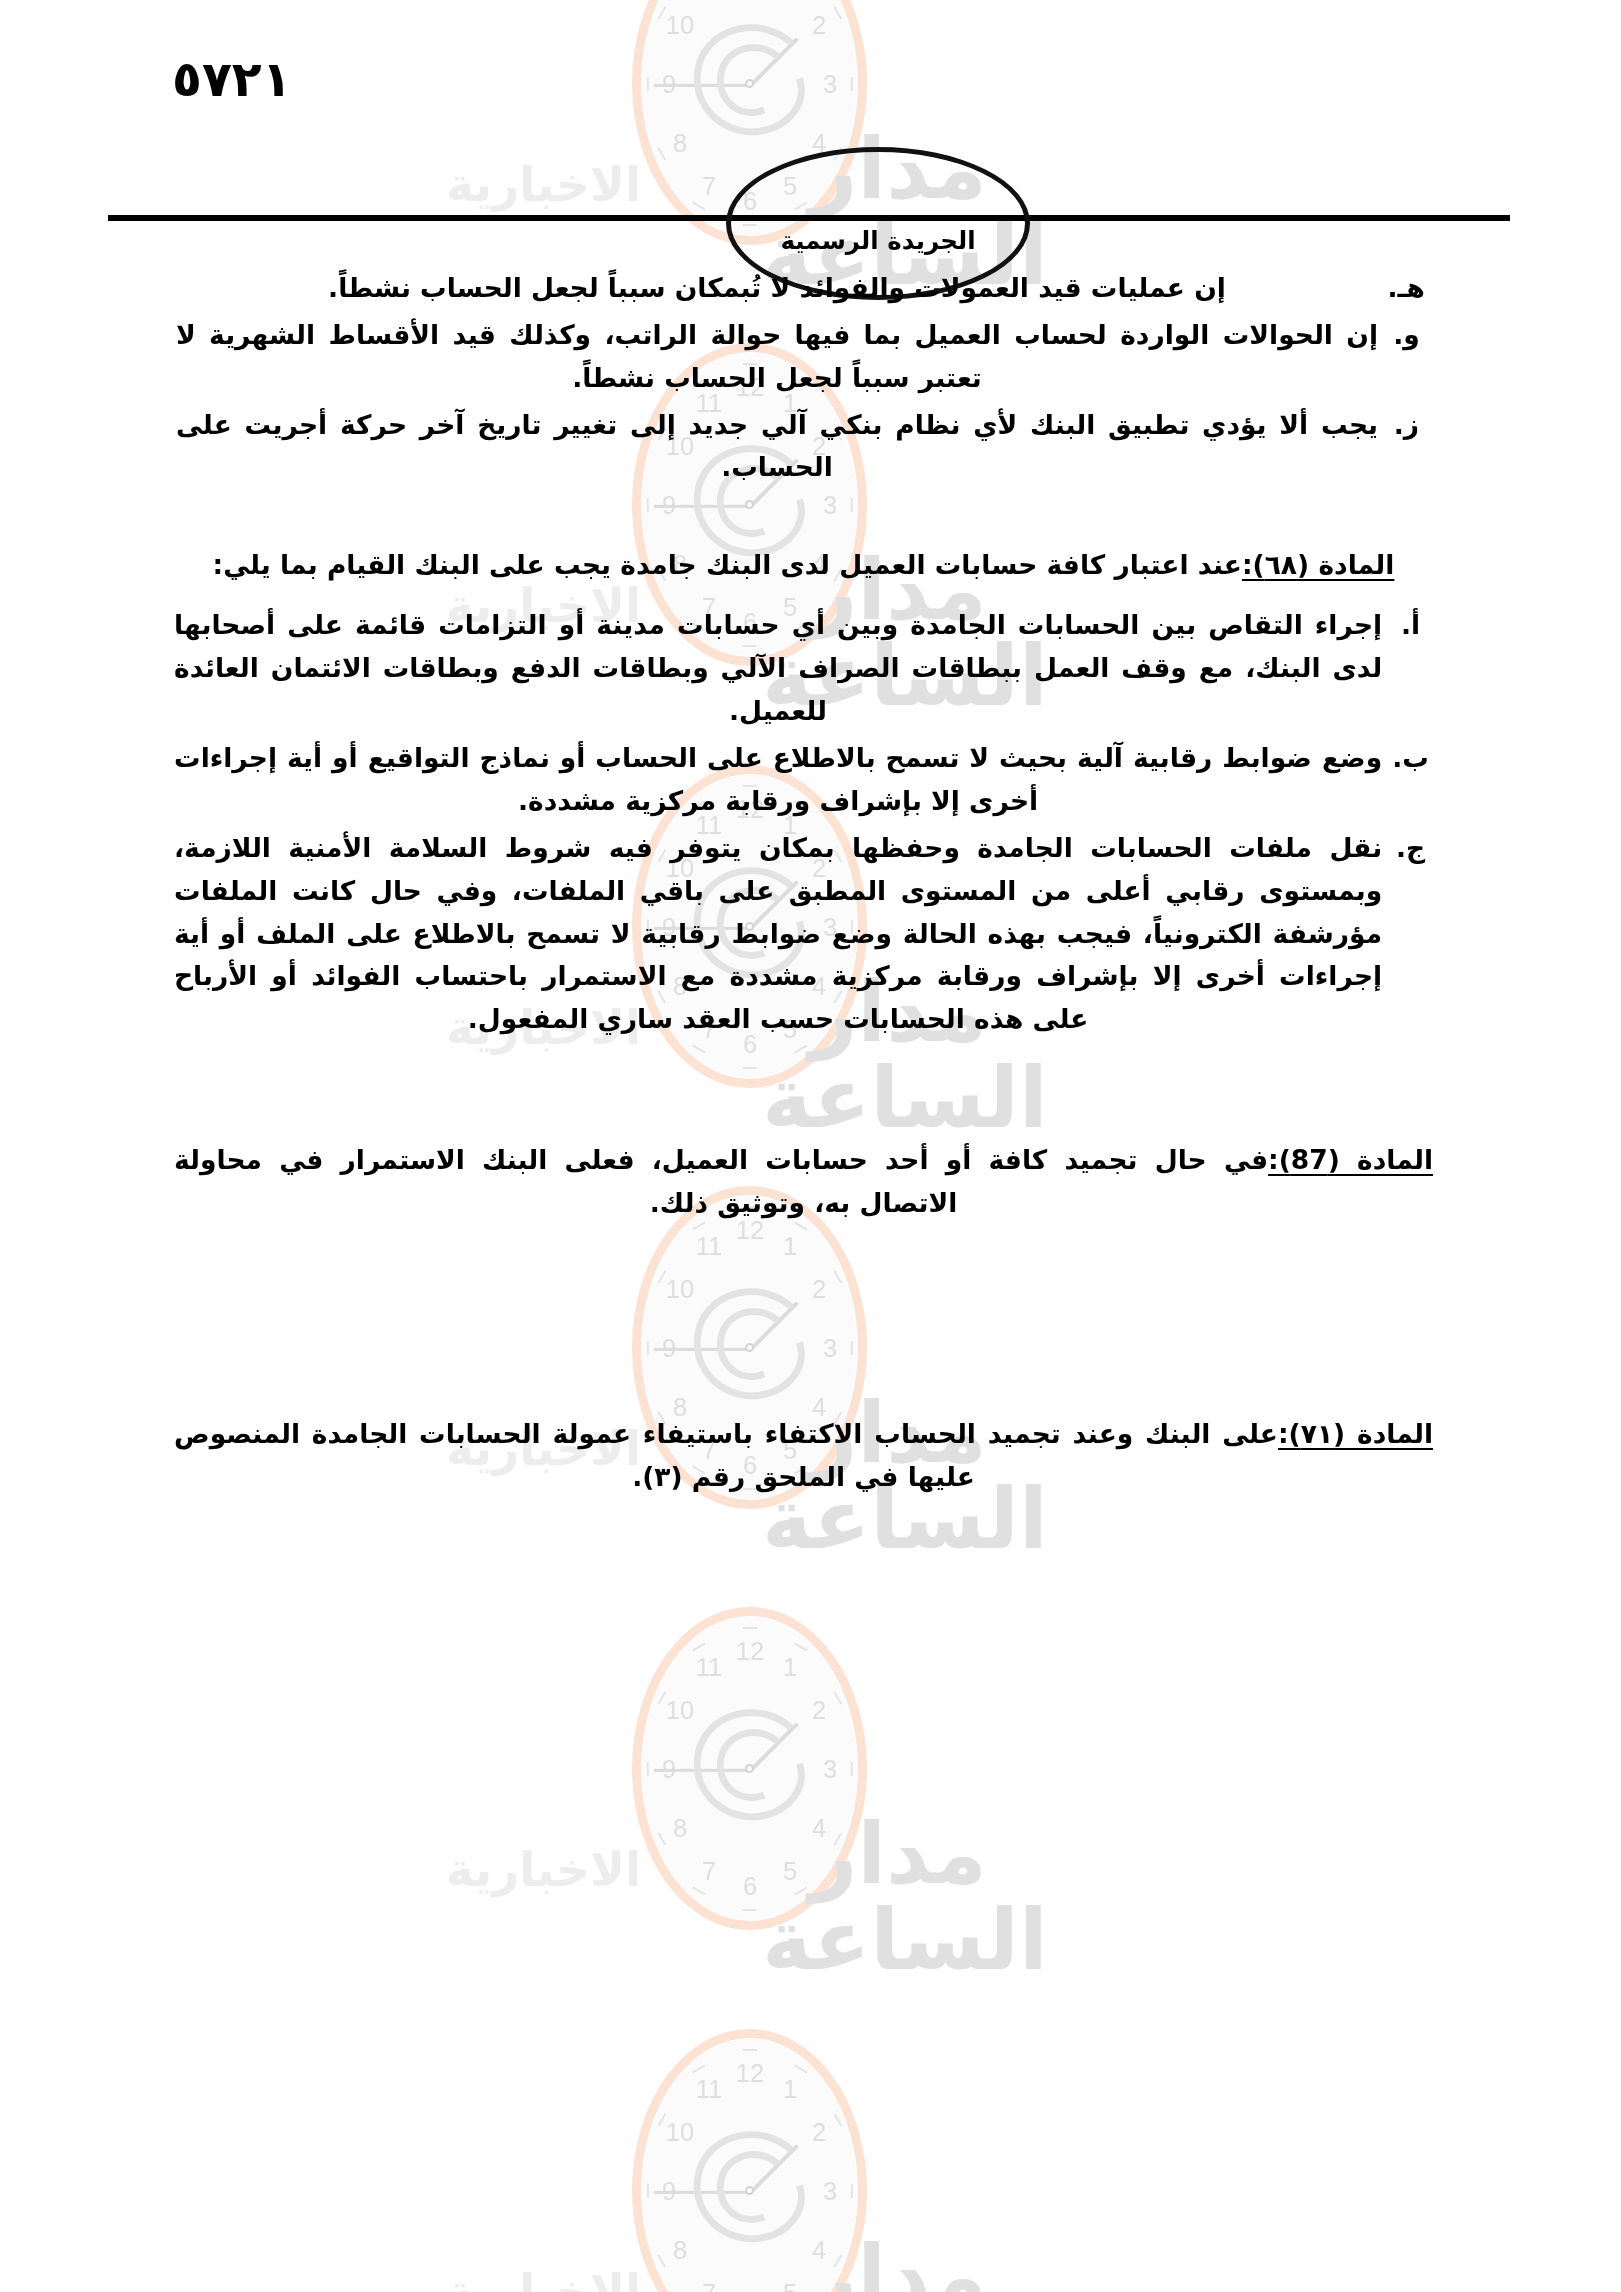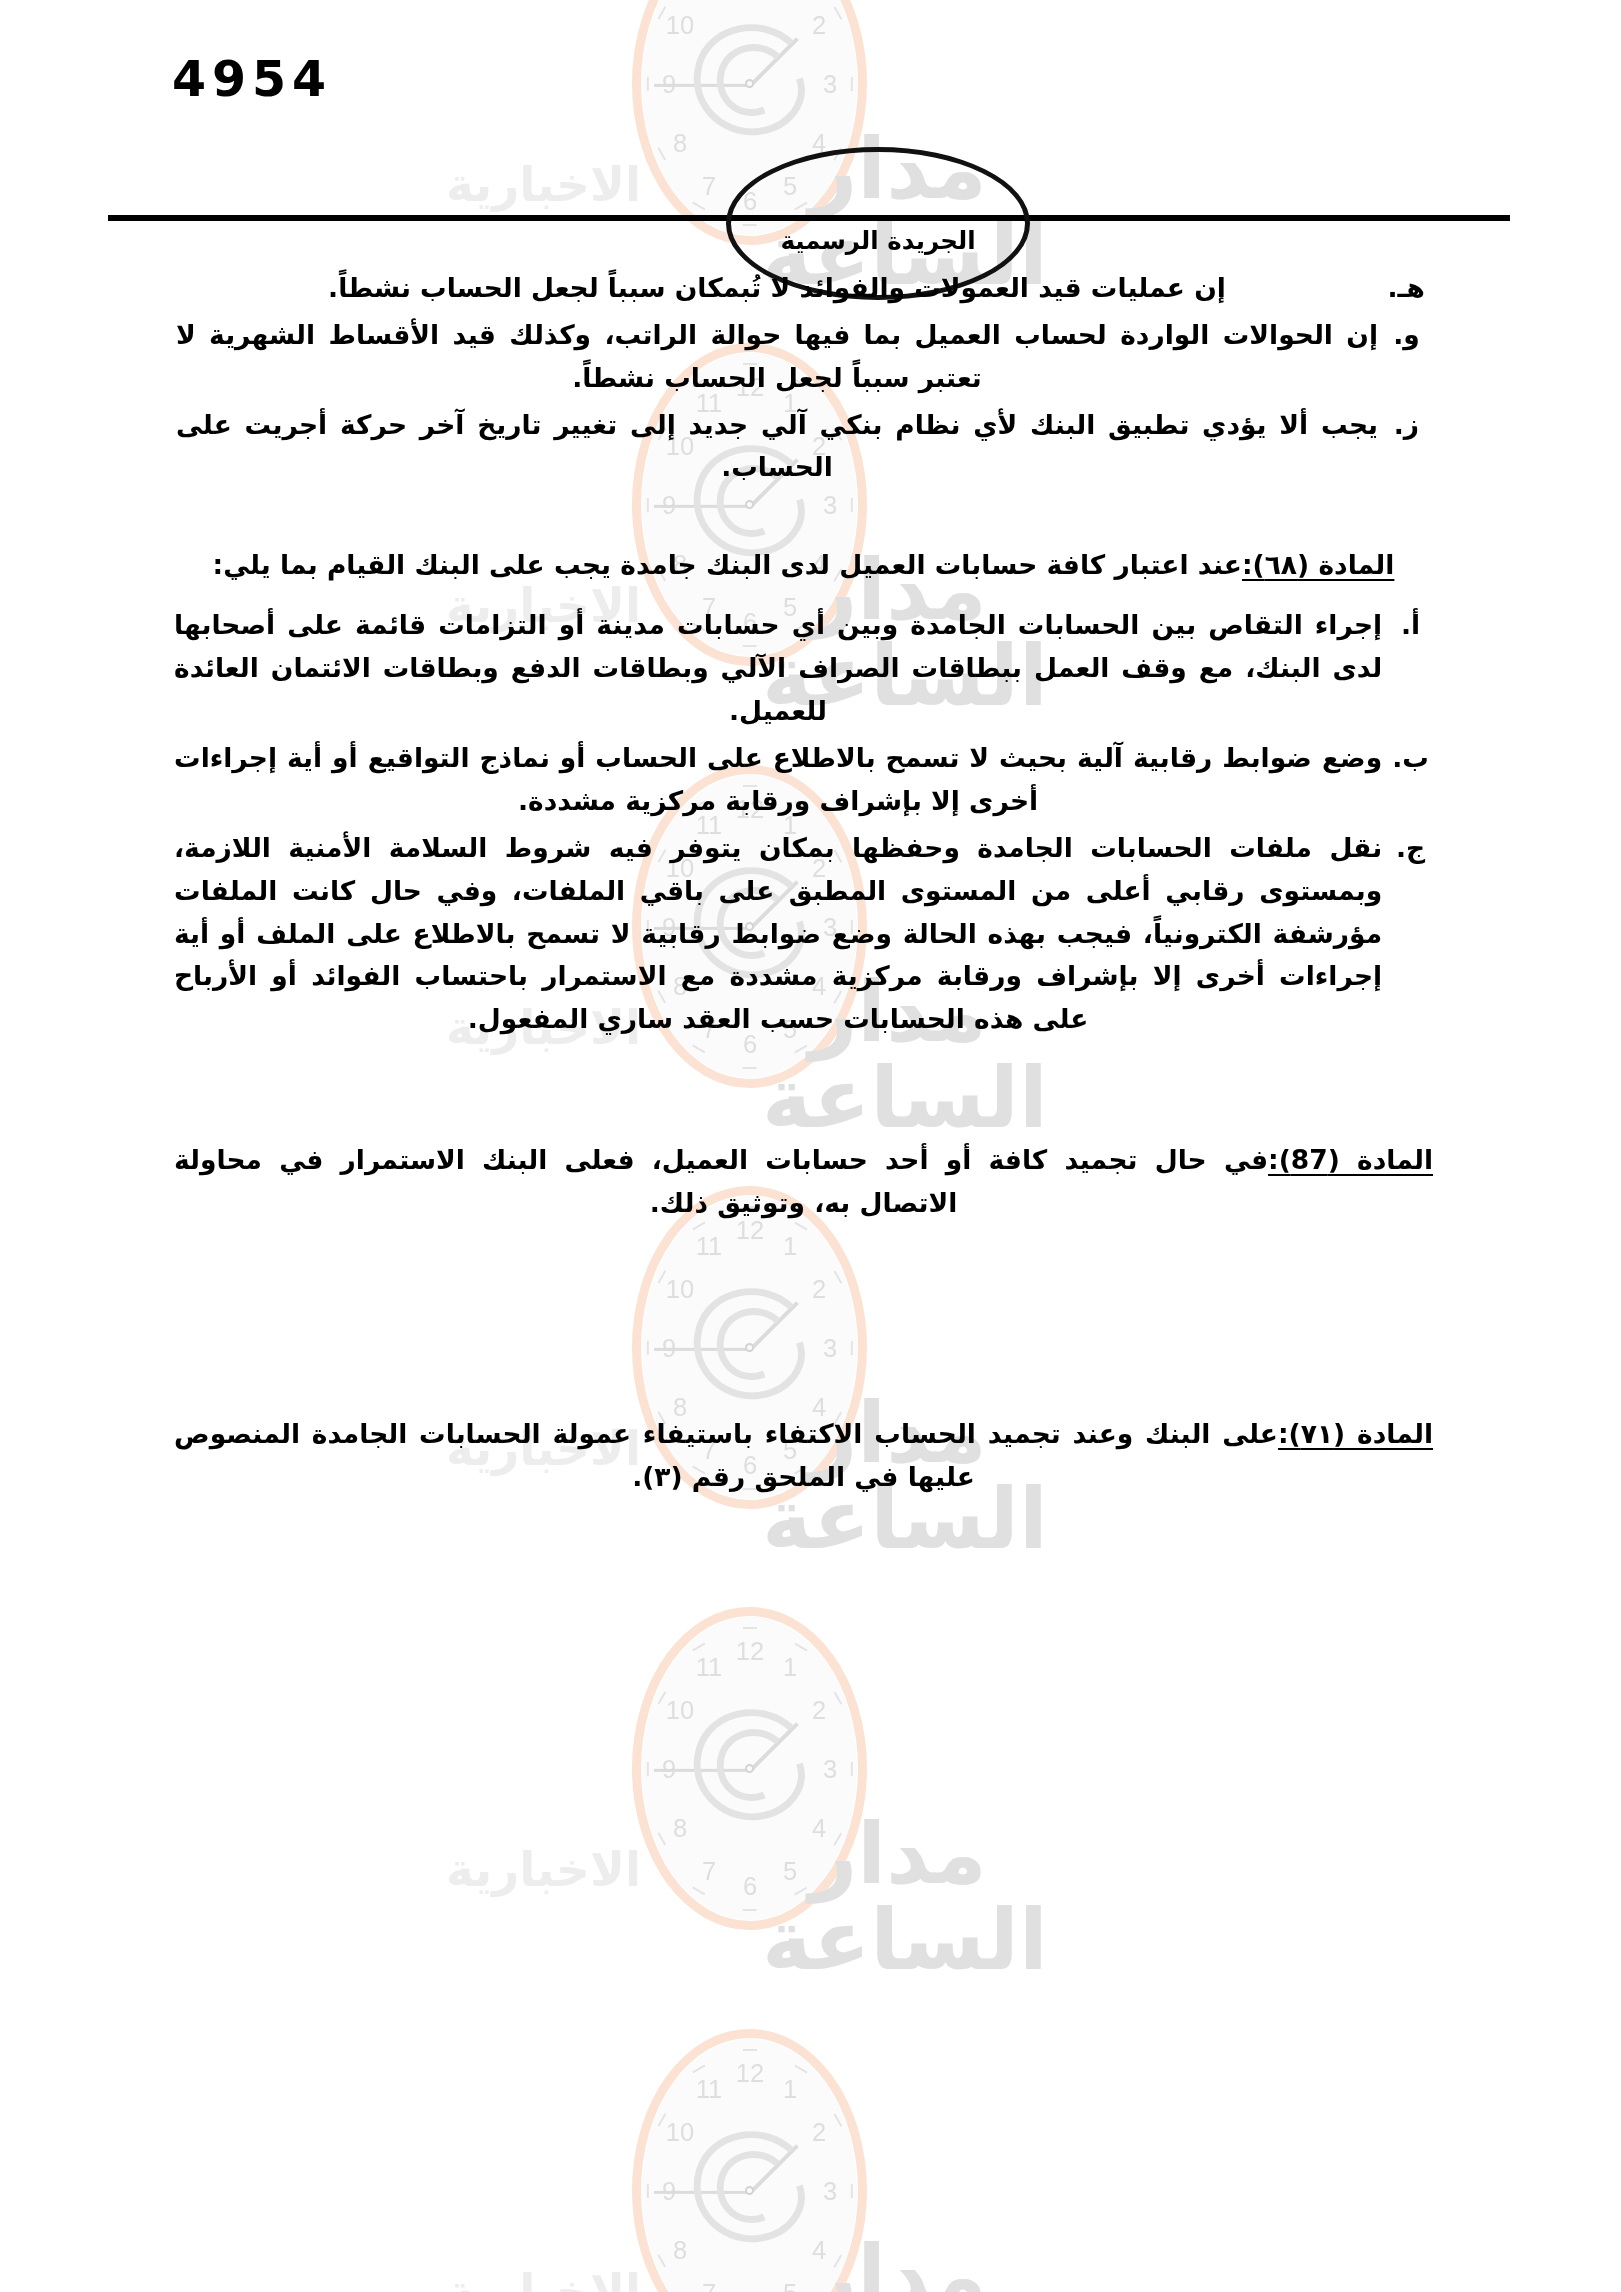--- a/index.html
+++ b/index.html
@@ -463,21 +463,21 @@
             <path d="M104 48 C 84 30, 52 38, 46 64 C 40 92, 66 112, 90 102" fill="none" stroke="#e3e3e3" stroke-width="7"></path>
           </svg>
           <div class="wm-pin"></div>
         </div>
         <div class="wm-madar wm-madar-top">مدار</div>
       </div>
     </div>
 
   <div class="content">
 
-    <div class="folio">4954</div>
+    <div class="folio">٥٧٢١</div>
 
     <div class="rule-wrap">
       <div class="rule-line"></div>
       <div class="gazette-oval">
         <span class="gazette-oval-label">الجريدة الرسمية</span>
       </div>
     </div>
 
     <div class="body-block">
 

